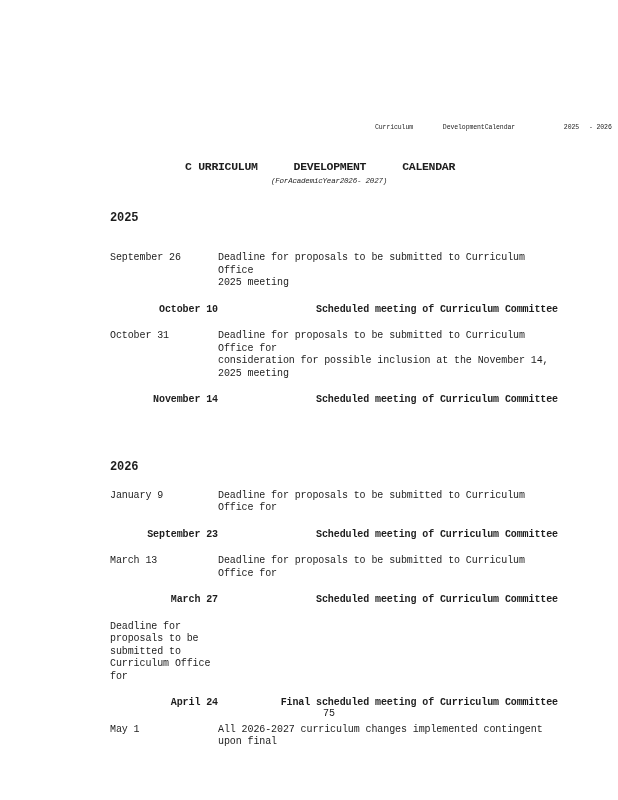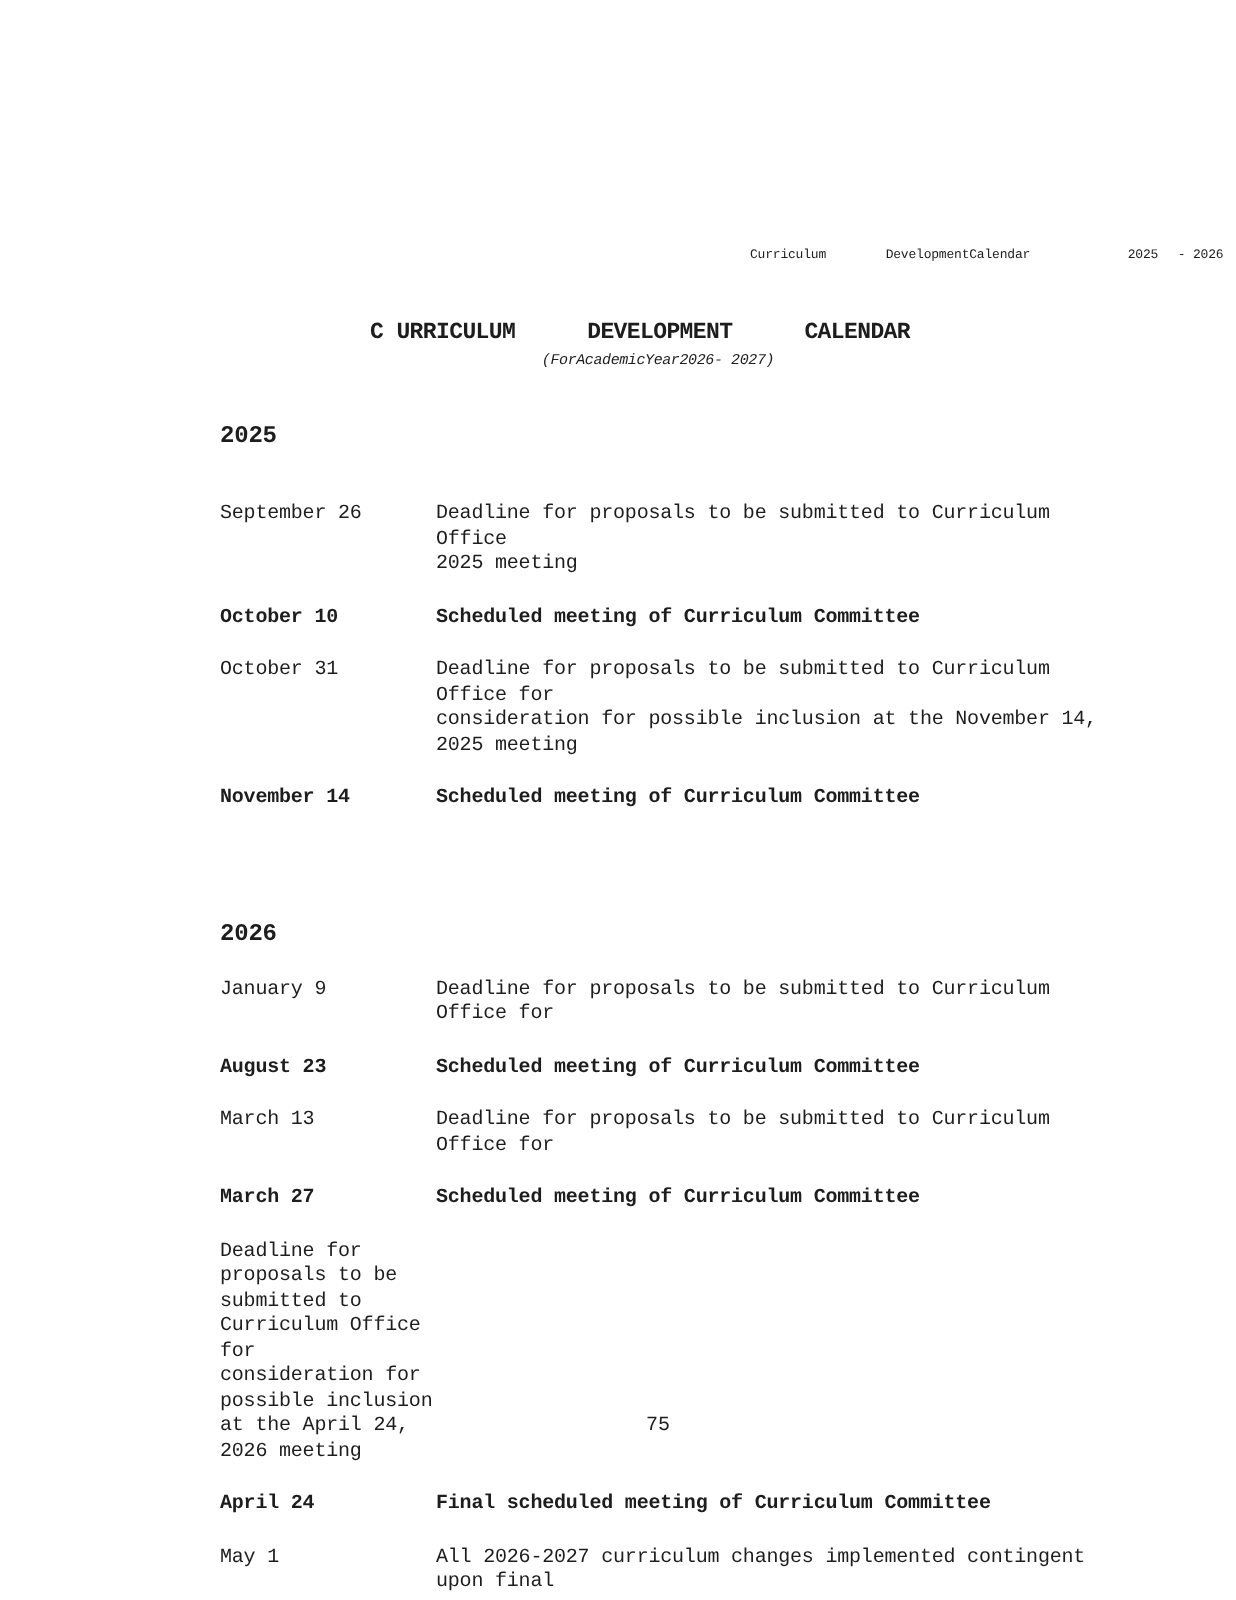--- a/index.html
+++ b/index.html
@@ -77,21 +77,21 @@
     font-size: 12px;
     line-height: 12px;
     margin: 0 0 28px 0;
   }
   .section-2026 .year { margin-bottom: 17px; }
   .row {
     display: grid;
     grid-template-columns: 108px 1fr;
     margin-bottom: 14px;
   }
-  .row.bold { font-weight: bold; }
+  .row.bold { font-weight: bold; text-align: right; }
 
   
   .page-number {
     position: absolute;
     top: 684px;
     left: 0;
     width: 100%;
     text-align: center;
     font-size: 10px;
     transform: translateX(20px);
@@ -156,41 +156,40 @@
       </section>
       <section class="section section-2026">
         <div class="year">2026</div>
         <div class="row">
           <div class="date">January 9</div>
           <div class="desc">
             <div>Deadline for proposals to be submitted to Curriculum Office for</div>
           </div>
         </div>
         <div class="row bold">
-          <div class="date">August 23</div>
+          <div class="date">September 23</div>
           <div class="desc">
             <div>Scheduled meeting of Curriculum Committee</div>
           </div>
         </div>
         <div class="row">
           <div class="date">March 13</div>
           <div class="desc">
             <div>Deadline for proposals to be submitted to Curriculum Office for</div>
           </div>
         </div>
         <div class="row bold">
           <div class="date">March 27</div>
           <div class="desc">
             <div>Scheduled meeting of Curriculum Committee</div>
           </div>
         </div>
         <div class="row">
           <div class="desc">
             <div>Deadline for proposals to be submitted to Curriculum Office for</div>
-            <div>consideration for possible inclusion at the April 24, 2026 meeting</div>
           </div>
         </div>
         <div class="row bold">
           <div class="date">April 24</div>
           <div class="desc">
             <div>Final scheduled meeting of Curriculum Committee</div>
           </div>
         </div>
         <div class="row">
           <div class="date">May 1</div>

